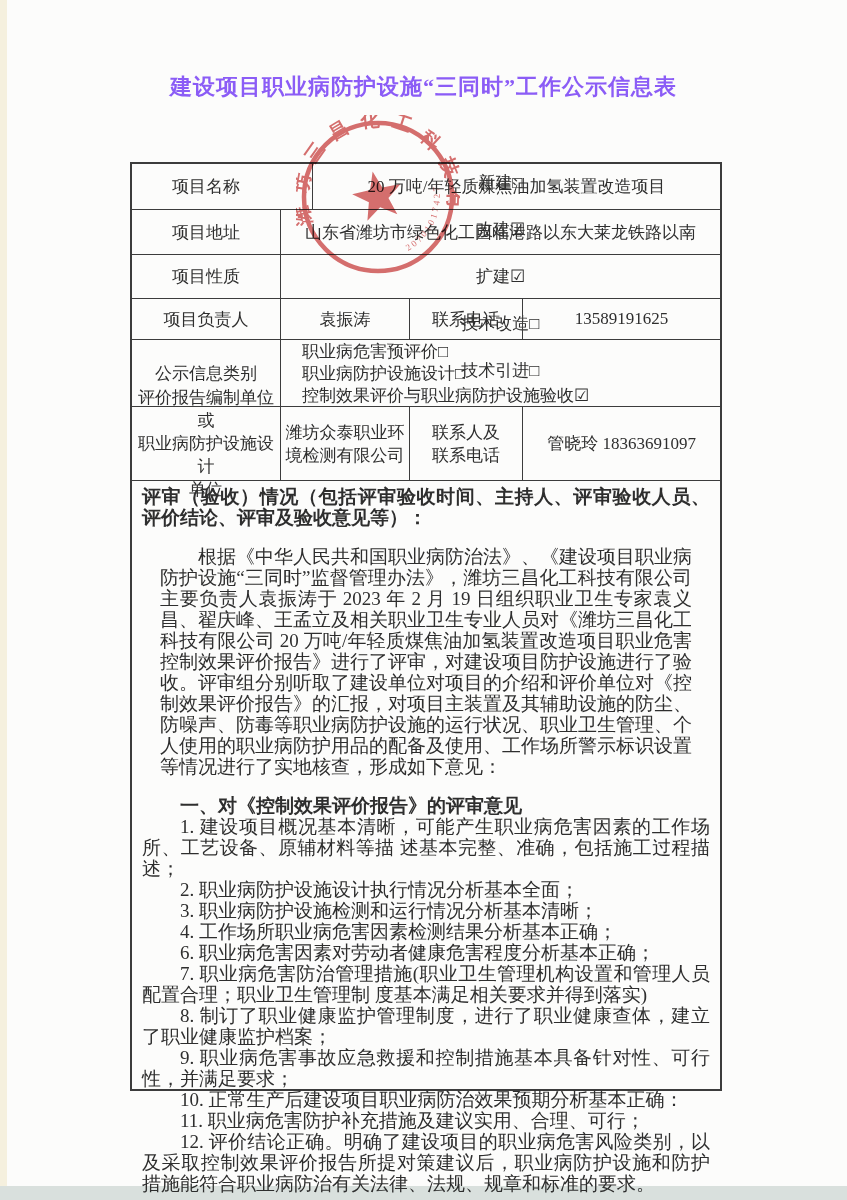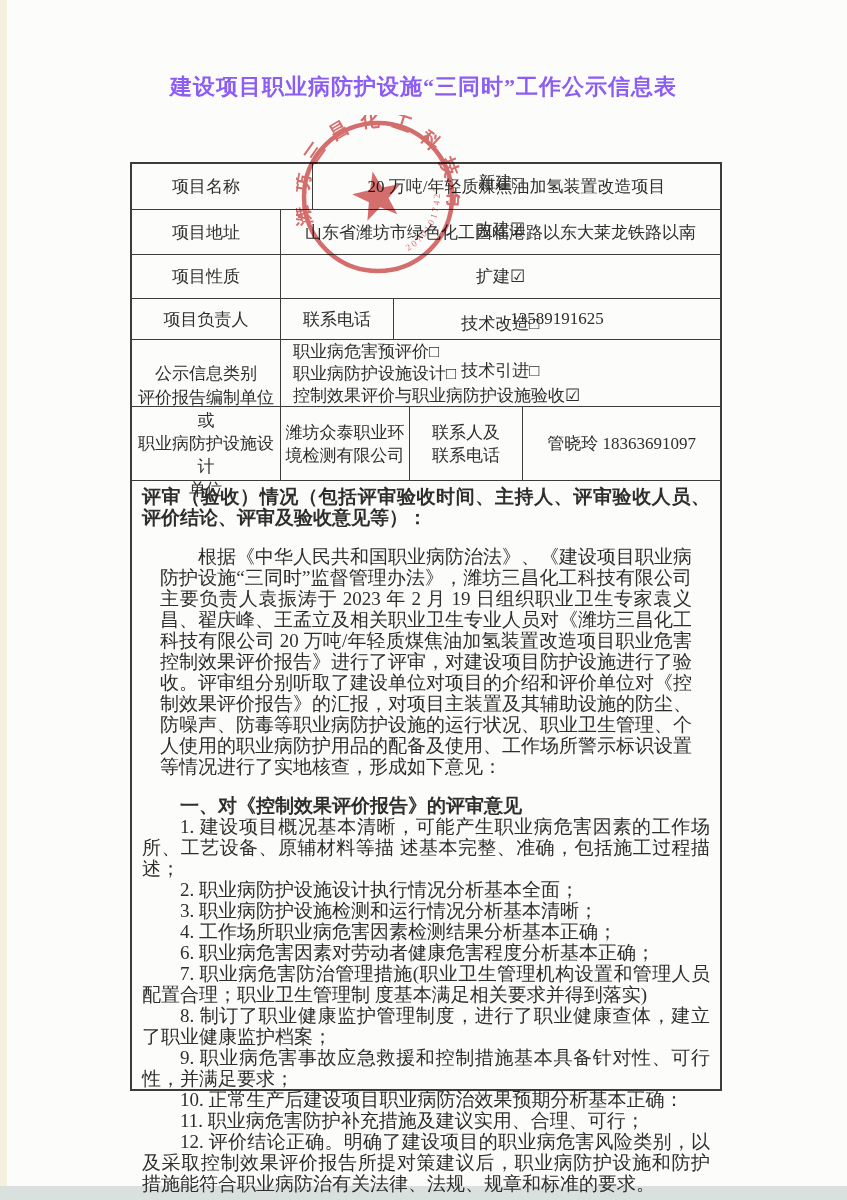--- a/index.html
+++ b/index.html
@@ -27,21 +27,21 @@
      border-left:1.5px solid #3c3c3c;text-align:center;padding:2px 4px;}
   .c:first-child{border-left:none;}
   .c.lab{width:148px;flex:none;}
   .c.w2{width:129px;flex:none;}
   .c.w3{width:113px;flex:none;}
   .c.rest{flex:1;}
   .pre{white-space:pre-line;}
   .r45{height:45px;} .r44{height:44px;} .r41{height:41px;} .r67{height:67px;} .r74{height:74px;}
   .opts{display:flex;gap:24px;justify-content:center;align-items:center;flex-direction:column;}
   .optcol{flex-direction:column;align-items:flex-start;justify-content:center;
-          text-align:left;padding-left:12px;gap:1px;}
+          text-align:left;padding-left:21px;gap:1px;}
   .optcol div{line-height:21px;}
   .review{
     display:block;height:609px;border-top:1.5px solid #3c3c3c;
     padding:5px 10px 0 10px;box-sizing:border-box;
     font-size:19px;line-height:21px;text-align:justify;
   }
   .review .hd{font-weight:bold;}
   .review .para{text-indent:2em;margin:18px;}
   .review .sect{font-weight:bold;text-indent:2em;}
   .review .item{text-indent:2em;margin:0;}
@@ -77,20 +77,21 @@
       <span>新建□</span>
       <span>改建☑</span>
       <span>扩建☑</span>
       <span>技术改造□</span>
       <span>技术引进□</span>
     </div>
   </div>
 
   <div class="row r41">
     <div class="c lab">项目负责人</div>
+    <div class="c w2">袁振涛</div>
     <div class="c w3">联系电话</div>
     <div class="c rest">13589191625</div>
   </div>
 
   <div class="row r67">
     <div class="c lab">公示信息类别</div>
     <div class="c rest optcol">
       <div>职业病危害预评价□</div>
       <div>职业病防护设施设计□</div>
       <div>控制效果评价与职业病防护设施验收☑</div>

